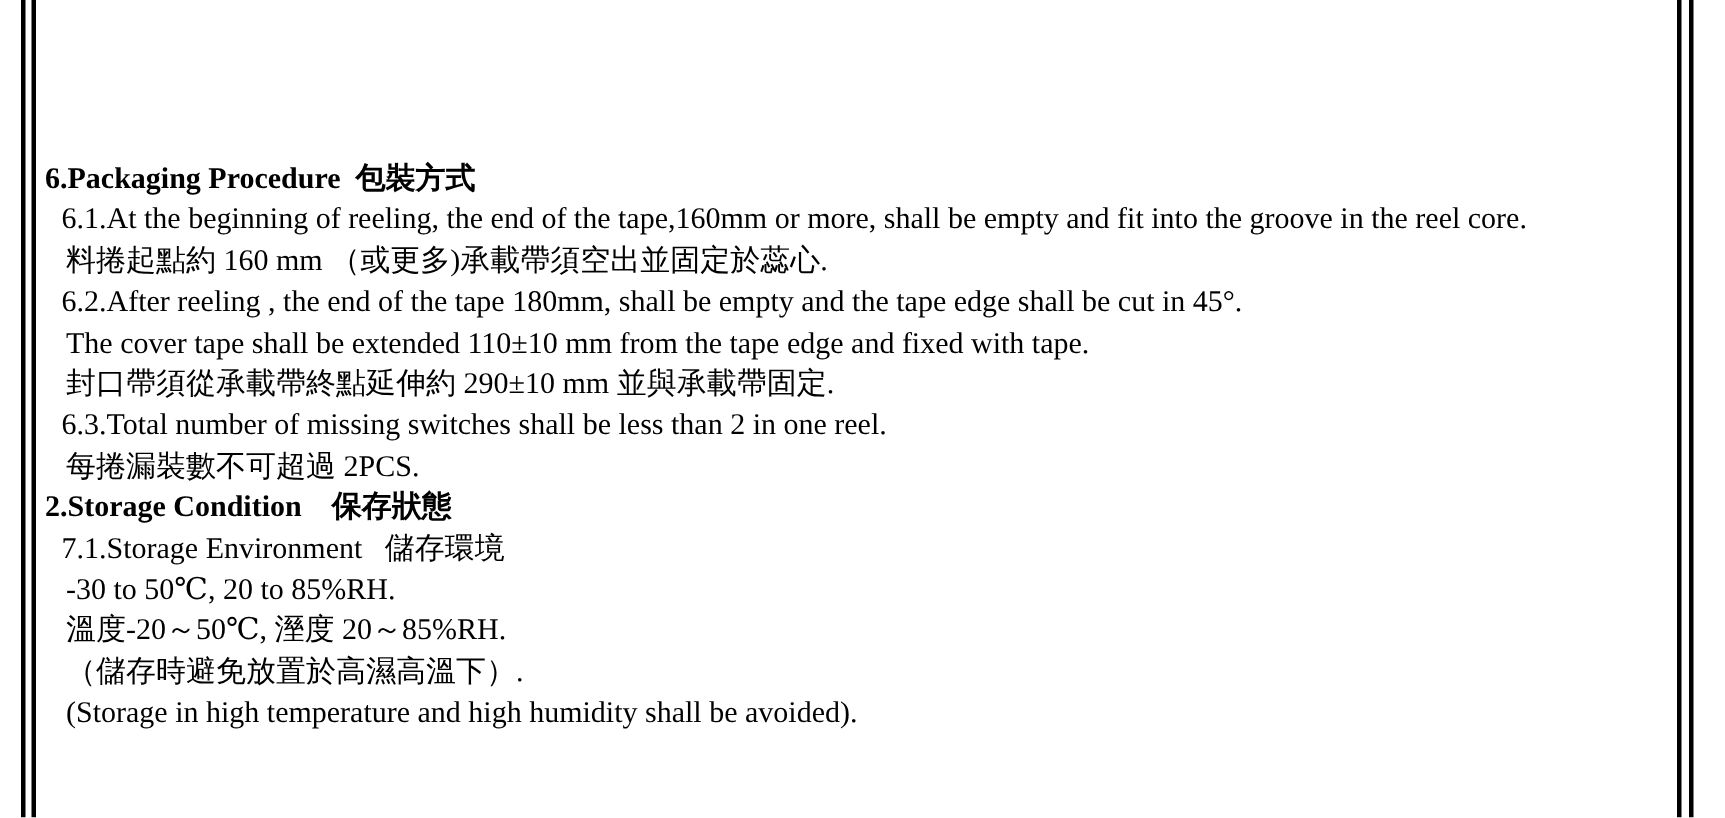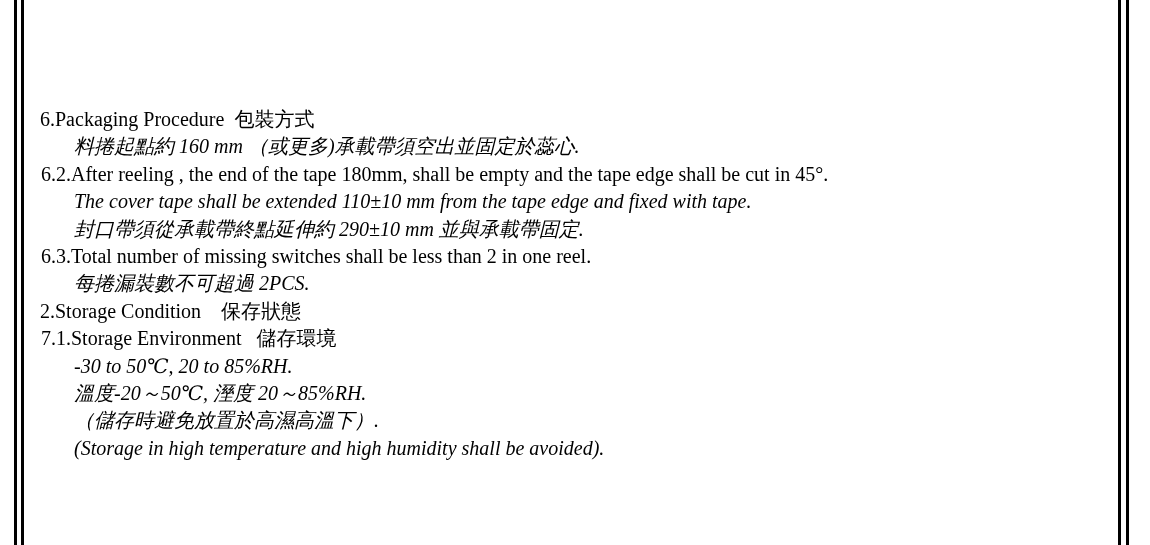--- a/index.html
+++ b/index.html
@@ -31,34 +31,35 @@
     top: 106px;
     width: 1094px;
   }
   .doc-line {
     font-family: "Liberation Serif", "DejaVu Serif", serif;
     font-size: 20px;
     line-height: 27.4px;
     color: #000000;
     white-space: pre;
   }
-  .ind0 { padding-left: 16px; }
+  .ind0 { padding-left: 6px; font-weight: bold; }
   .ind1 { padding-left: 17px; }
-  .ind2 { padding-left: 50px; font-style: italic; }
+  .ind2 { padding-left: 20px; }
 </style>
 </head>
 <body>
 
 <div class="page">
 
   <div class="vrule vrule-left"></div>
   <div class="vrule vrule-right"></div>
 
   <div class="text-block">
     <div class="doc-line ind0">6.Packaging Procedure  包裝方式</div>
+    <div class="doc-line ind1">6.1.At the beginning of reeling, the end of the tape,160mm or more, shall be empty and fit into the groove in the reel core.</div>
     <div class="doc-line ind2">料捲起點約 160 mm （或更多)承載帶須空出並固定於蕊心.</div>
     <div class="doc-line ind1">6.2.After reeling , the end of the tape 180mm, shall be empty and the tape edge shall be cut in 45°.</div>
     <div class="doc-line ind2">The cover tape shall be extended 110±10 mm from the tape edge and fixed with tape.</div>
     <div class="doc-line ind2">封口帶須從承載帶終點延伸約 290±10 mm 並與承載帶固定.</div>
     <div class="doc-line ind1">6.3.Total number of missing switches shall be less than 2 in one reel.</div>
     <div class="doc-line ind2">每捲漏裝數不可超過 2PCS.</div>
     <div class="doc-line ind0">2.Storage Condition    保存狀態</div>
     <div class="doc-line ind1">7.1.Storage Environment   儲存環境</div>
     <div class="doc-line ind2">-30 to 50℃, 20 to 85%RH.</div>
     <div class="doc-line ind2">溫度-20～50℃, 溼度 20～85%RH.</div>

